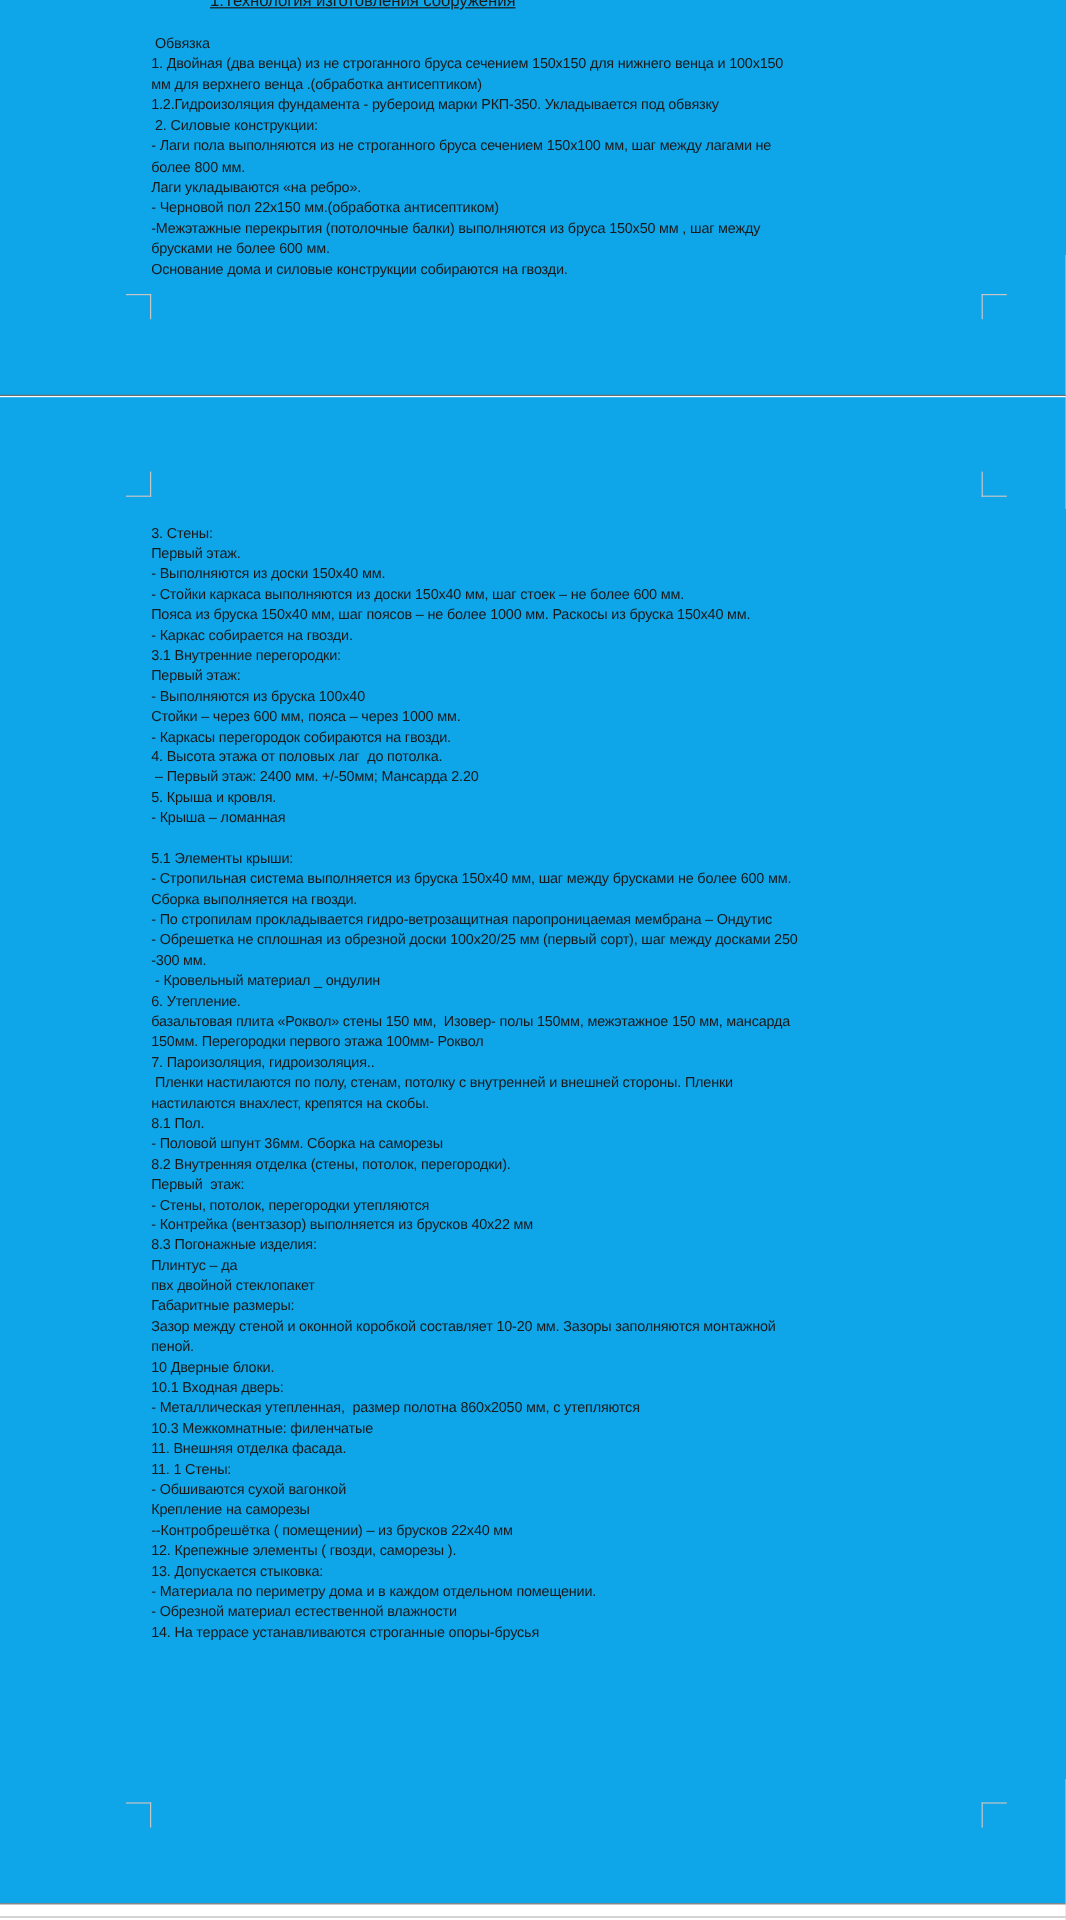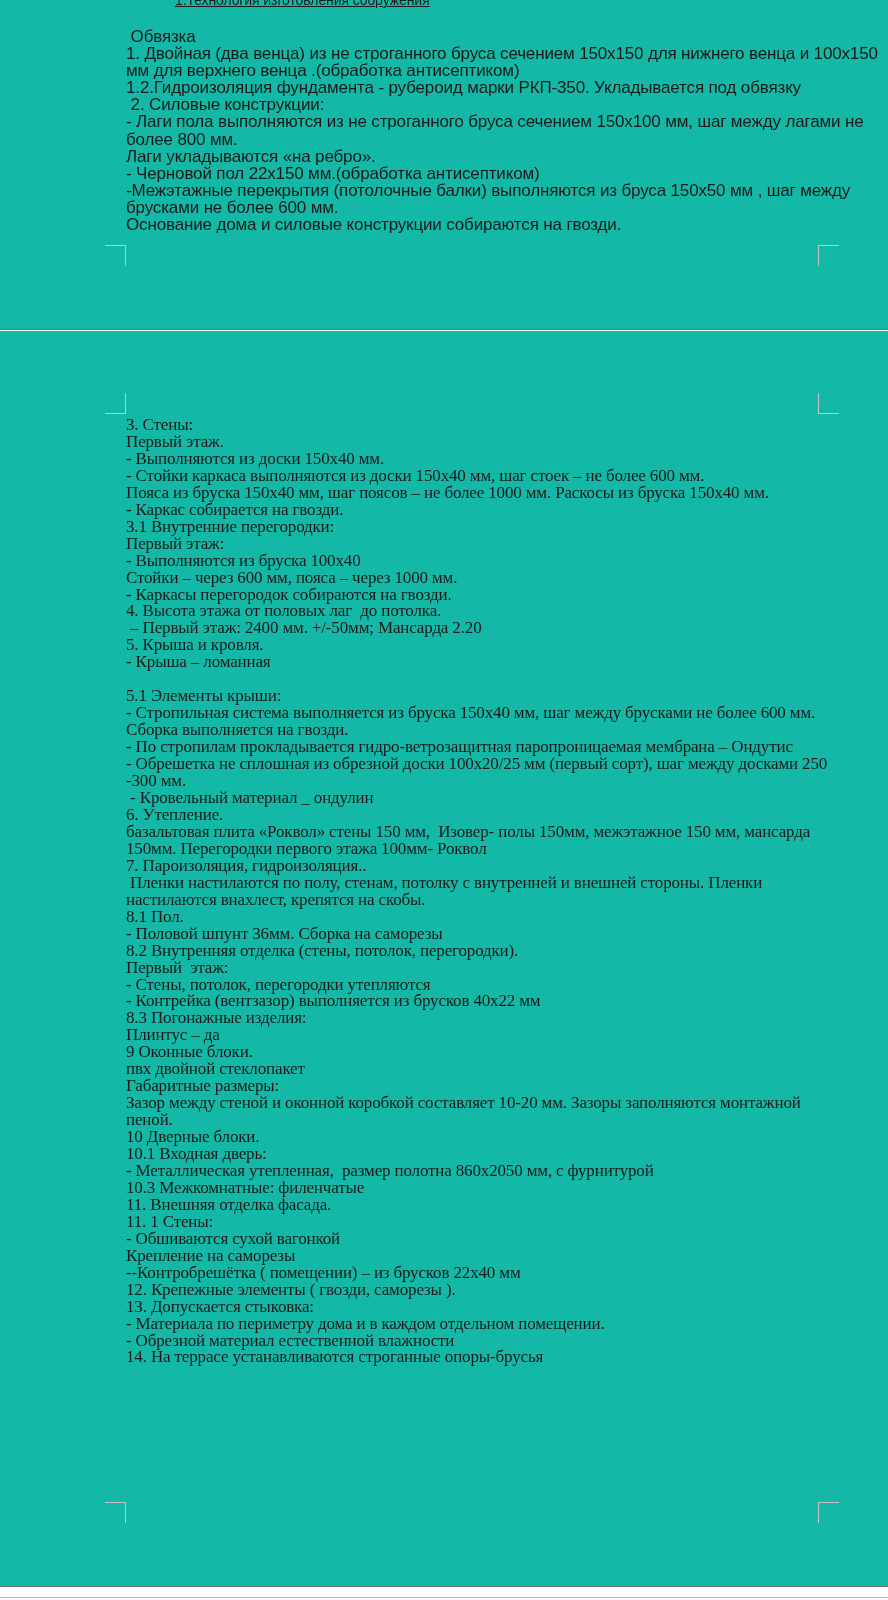--- a/index.html
+++ b/index.html
@@ -1,30 +1,30 @@
 <!DOCTYPE html>
 <html><head>
 <meta charset="utf-8">
 <style>
   html, body { margin: 0; padding: 0; background: #ffffff; }
   body { width: 888px; height: 1600px; position: relative; overflow: hidden;
          font-family: "Liberation Sans", "DejaVu Sans", sans-serif; color: #1a1a1a; }
-  .page { position: absolute; left: 0; width: 888px; background: #14b8a6; }
+  .page { position: absolute; left: 0; width: 888px; background: #0ea5e9; }
   .page1 { top: 0; height: 330px; }
   .page2 { top: 331px; height: 1255px; }
   .page-sep { position: absolute; left: 0; width: 888px; height: 1px; background: #6e6e6e; }
   .sep1 { top: 329px; }
   .sep2 { top: 1586px; }
   .sep3 { top: 1597px; background: #b8b8b8; }
   .title { position: absolute; left: 175px; top: -8px; font-size: 14px; text-decoration: underline;
            white-space: nowrap; letter-spacing: -0.1px; }
-  .text-block { position: absolute; left: 126px; width: 700px; font-size: 17px; line-height: 17.1px;
+  .text-block { position: absolute; left: 126px; width: 700px; font-size: 12px; line-height: 17.1px;
                 letter-spacing: -0.15px; }
   .block1 { top: 28px; }
-  .block2 { top: 417px; line-height: 16.95px; font-family: Liberation Serif, serif; }
+  .block2 { top: 436px; line-height: 16.95px; }
   .line { white-space: pre; display: block; }
   .blank { height: 17px; }
   .corner { position: absolute; width: 20px; height: 20px; border-color: #c6c6c6; border-style: solid; border-width: 0; }
   .c-tl-page1 { left: 105px; top: 245px; border-top-width: 1.5px; border-right-width: 1.5px; }
   .c-tr-page1 { left: 818px; top: 245px; border-top-width: 1.5px; border-left-width: 1.5px; }
   .c-bl-page2 { left: 105px; top: 393px; border-bottom-width: 1.5px; border-right-width: 1.5px; }
   .c-br-page2 { left: 818px; top: 393px; border-bottom-width: 1.5px; border-left-width: 1.5px; }
   .c-tl-page2b { left: 105px; top: 1502px; border-top-width: 1.5px; border-right-width: 1.5px; }
   .c-tr-page2b { left: 818px; top: 1502px; border-top-width: 1.5px; border-left-width: 1.5px; }
 </style>
@@ -87,28 +87,27 @@
     <span class="line"> Пленки настилаются по полу, стенам, потолку с внутренней и внешней стороны. Пленки</span>
     <span class="line">настилаются внахлест, крепятся на скобы.</span>
     <span class="line">8.1 Пол.</span>
     <span class="line">- Половой шпунт 36мм. Сборка на саморезы</span>
     <span class="line">8.2 Внутренняя отделка (стены, потолок, перегородки).</span>
     <span class="line">Первый  этаж:</span>
     <span class="line">- Стены, потолок, перегородки утепляются</span>
     <span class="line">- Контрейка (вентзазор) выполняется из брусков 40х22 мм</span>
     <span class="line">8.3 Погонажные изделия:</span>
     <span class="line">Плинтус – да</span>
-    <span class="line">9 Оконные блоки.</span>
     <span class="line">пвх двойной стеклопакет</span>
     <span class="line">Габаритные размеры:</span>
     <span class="line">Зазор между стеной и оконной коробкой составляет 10-20 мм. Зазоры заполняются монтажной</span>
     <span class="line">пеной.</span>
     <span class="line">10 Дверные блоки.</span>
     <span class="line">10.1 Входная дверь:</span>
-    <span class="line">- Металлическая утепленная,  размер полотна 860х2050 мм, с фурнитурой</span>
+    <span class="line">- Металлическая утепленная,  размер полотна 860х2050 мм, с утепляются</span>
     <span class="line">10.3 Межкомнатные: филенчатые</span>
     <span class="line">11. Внешняя отделка фасада.</span>
     <span class="line">11. 1 Стены:</span>
     <span class="line">- Обшиваются сухой вагонкой</span>
     <span class="line">Крепление на саморезы</span>
     <span class="line">--Контробрешётка ( помещении) – из брусков 22х40 мм</span>
     <span class="line">12. Крепежные элементы ( гвозди, саморезы ).</span>
     <span class="line">13. Допускается стыковка:</span>
     <span class="line">- Материала по периметру дома и в каждом отдельном помещении.</span>
     <span class="line">- Обрезной материал естественной влажности</span>

